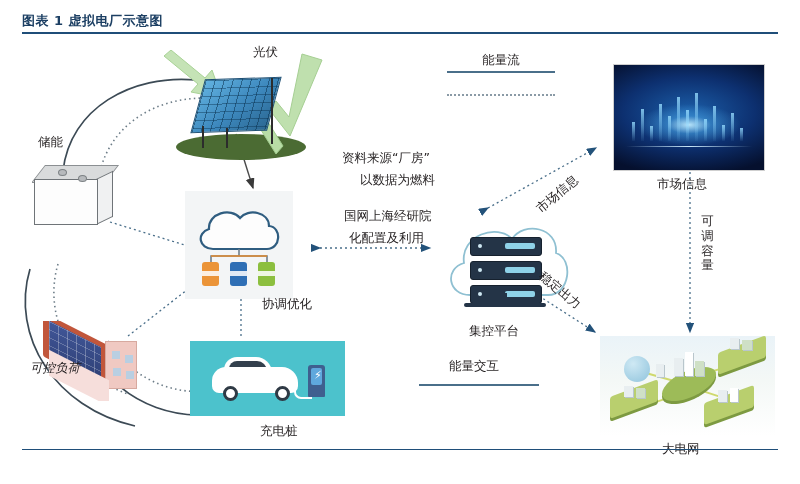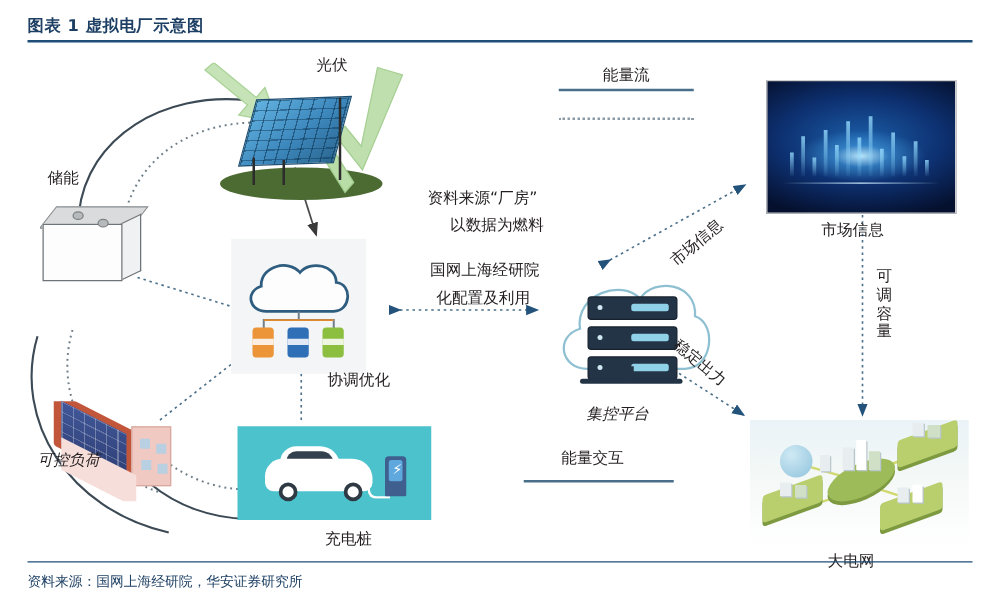--- a/index.html
+++ b/index.html
@@ -349,21 +349,21 @@
           <s></s>
           <u></u>
         </div>
       <div class="rack" style="top:74px;">
           <s></s>
           <u></u>
         </div>
       <div class="stem"></div>
       <div class="base"></div>
     </div>
-    <div class="lbl" style="left:469px;top:287px;font-style:italic;">集控平台</div>
+    <div class="lbl" style="left:469px;top:287px;">集控平台</div>
 
     <div class="pic" id="mkt">
       <div class="bars">
         <i style="left:12%;height:40%"></i>
           <i style="left:18%;height:66%"></i>
         <i style="left:24%;height:30%"></i>
           <i style="left:30%;height:78%"></i>
         <i style="left:36%;height:52%"></i>
           <i style="left:42%;height:92%"></i>
         <i style="left:48%;height:64%"></i>
@@ -430,14 +430,13 @@
     <div class="lbl rot-dn" style="left:546px;top:232px;">稳定出力</div>
 
     <div class="vert" style="left:700px;top:155px;margin-top:23px;">可调容量</div>
 
     <div class="lbl" style="left:449px;top:322px;">能量交互</div>
     <div class="under-solid" style="left:419px;top:348px;"></div>
 
   </div>
 
   <div class="rule-bottom"></div>
-  <div class="fig-source">资料来源：国网上海经研院，华安证券研究所</div>
 </div>
 
 </body></html>

